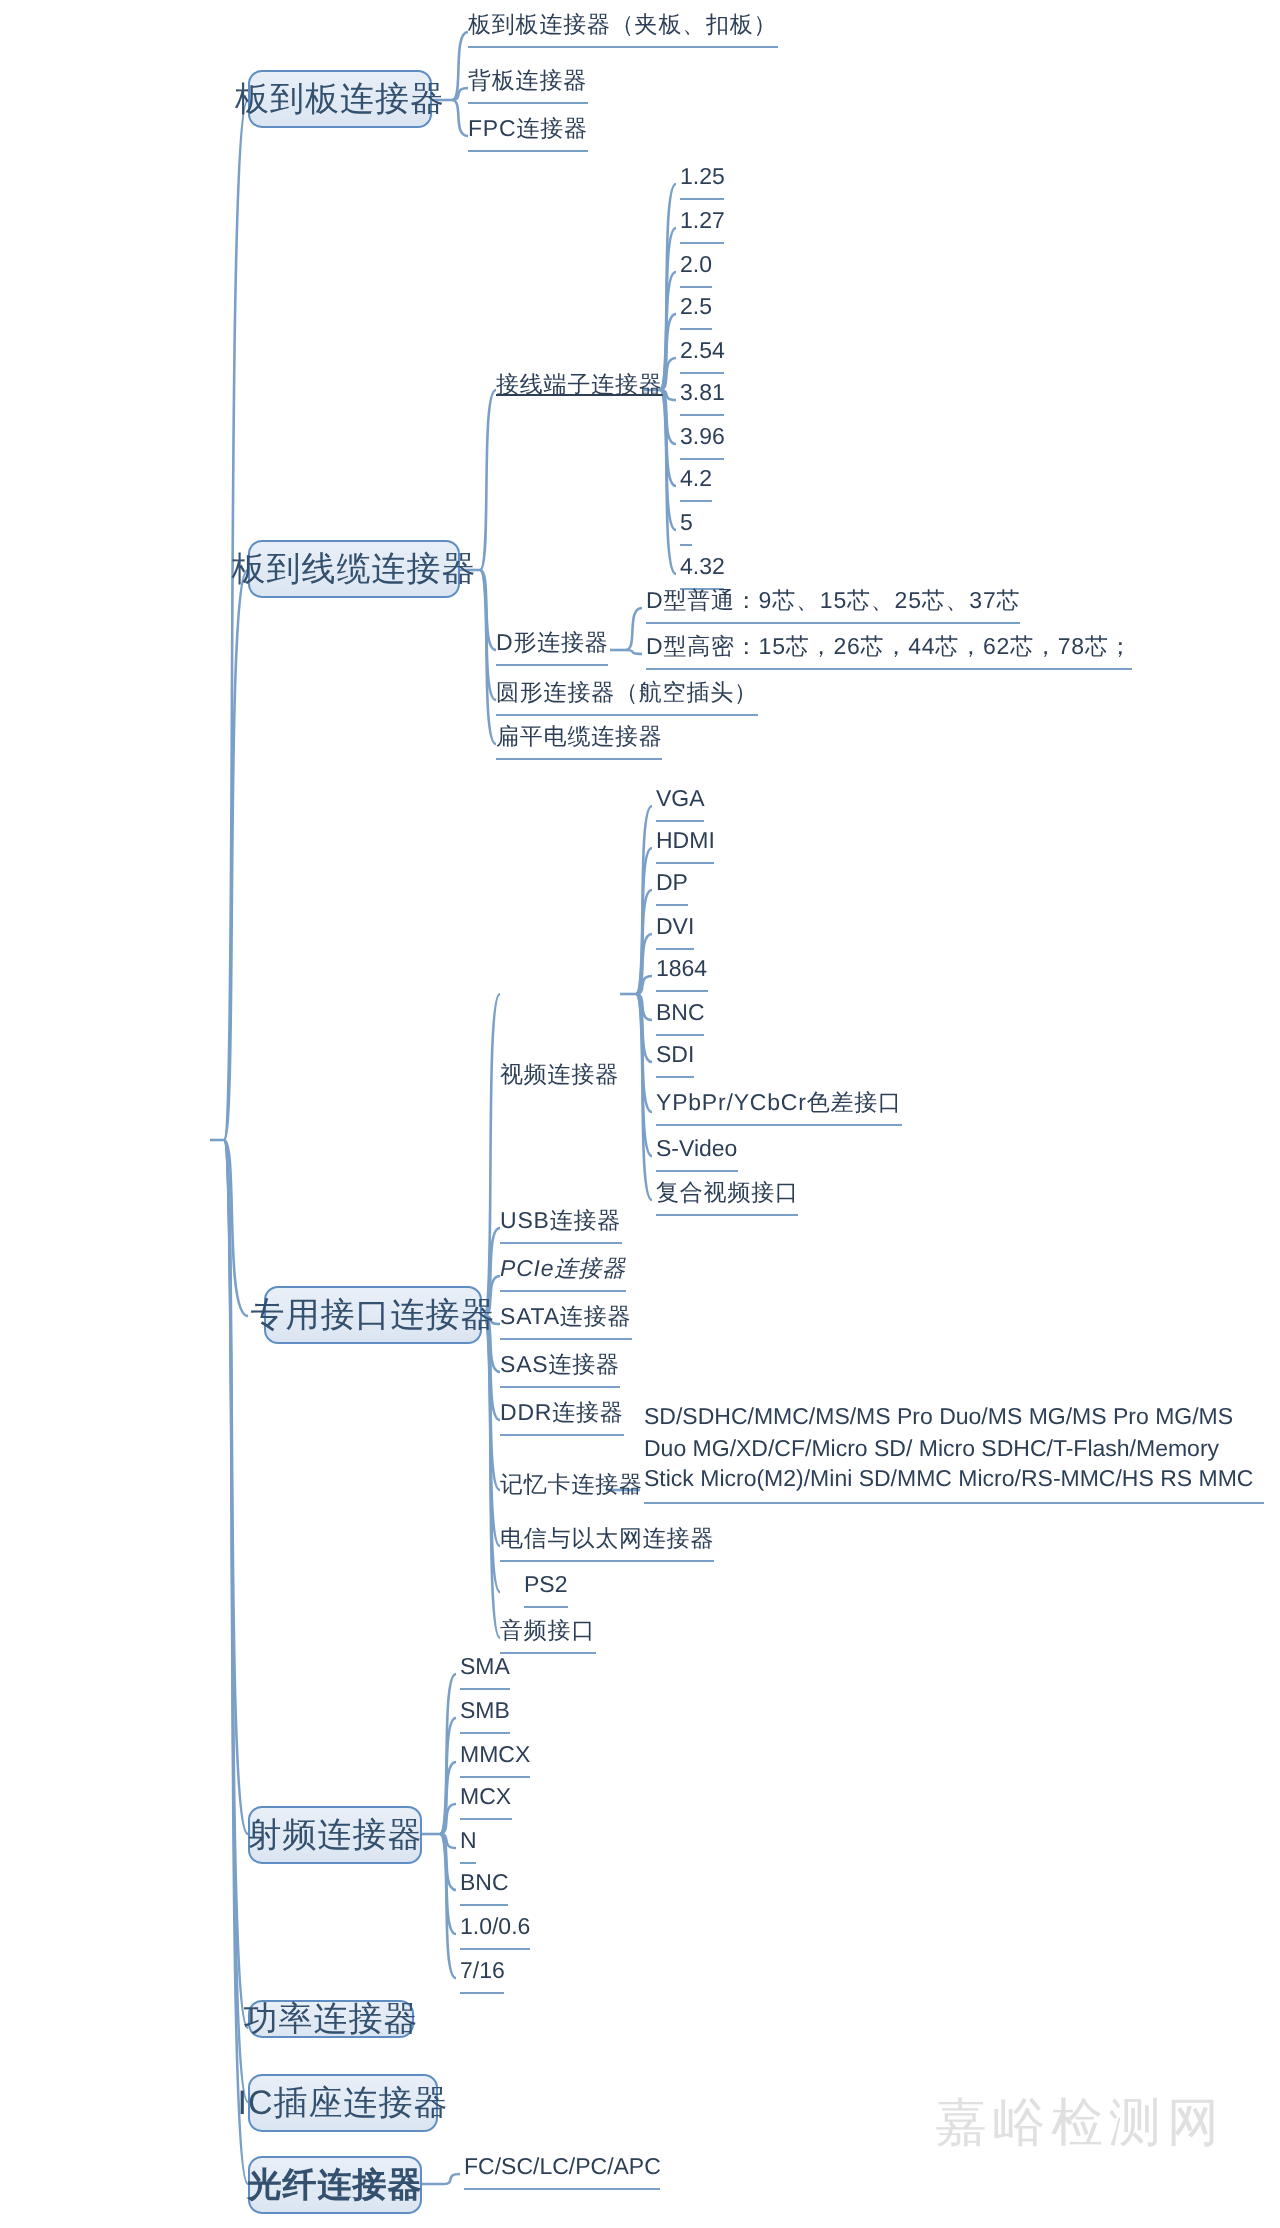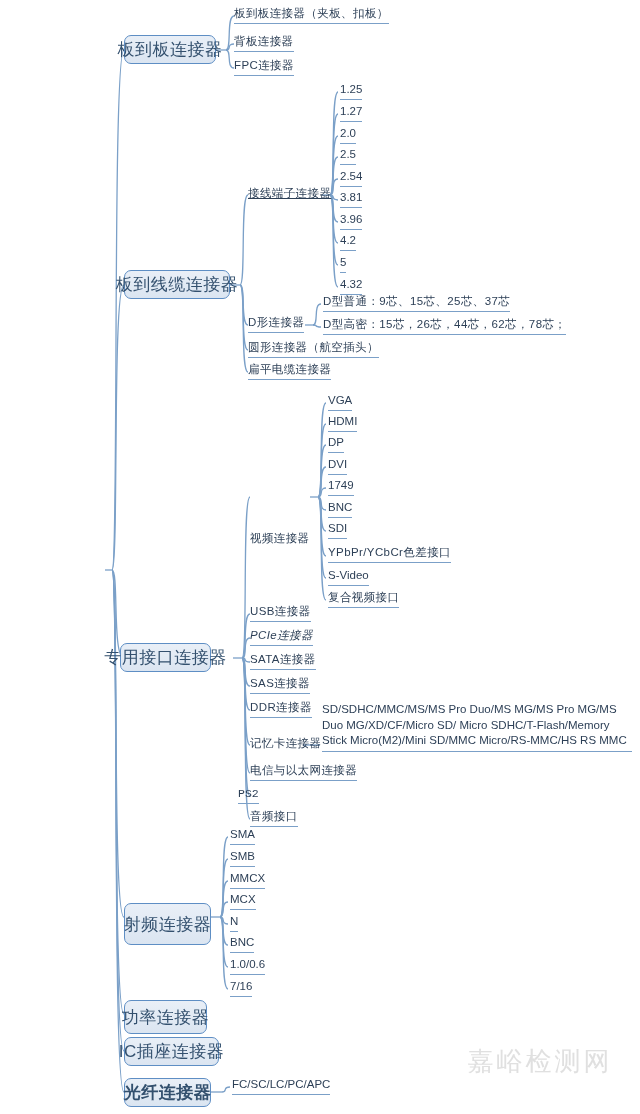--- a/index.html
+++ b/index.html
@@ -176,29 +176,29 @@
 
 
   <div class="node-box lvl1" style="left:124px; top:35px; width:92px; height:29px;">
     <span>板到板连接器</span>
   </div>
 
   <div class="node-box lvl1" style="left:124px; top:270px; width:106px; height:29px;">
     <span>板到线缆连接器</span>
   </div>
 
-  <div class="node-box lvl1" style="left:120px; top:643px; width:91px; height:29px;">
+  <div class="node-box lvl1" style="left:132px; top:643px; width:109px; height:29px;">
     <span>专用接口连接器</span>
   </div>
 
-  <div class="node-box lvl1" style="left:124px; top:903px; width:87px; height:42px;">
+  <div class="node-box lvl1" style="left:124px; top:903px; width:87px; height:29px;">
     <span>射频连接器</span>
   </div>
 
-  <div class="node-box lvl1" style="left:124px; top:1000px; width:83px; height:34px;">
+  <div class="node-box lvl1" style="left:124px; top:1000px; width:83px; height:19px;">
     <span>功率连接器</span>
   </div>
 
   <div class="node-box lvl1" style="left:124px; top:1037px; width:95px; height:29px;">
     <span>IC插座连接器</span>
   </div>
 
   <div class="node-box lvl1" style="left:124px; top:1078px; width:87px; height:29px;font-weight:bold;">
     <span>光纤连接器</span>
   </div>
@@ -264,35 +264,35 @@
   <div class="leaf underline cn" style="left:250px; top:652px;">
     <span>SATA连接器</span></div>
   <div class="leaf underline cn" style="left:250px; top:676px;">
     <span>SAS连接器</span></div>
   <div class="leaf underline cn" style="left:250px; top:700px;">
     <span>DDR连接器</span></div>
   <div class="leaf cn" style="left:250px; top:736px;">
     <span>记忆卡连接器</span></div>
   <div class="leaf underline cn" style="left:250px; top:763px;">
     <span>电信与以太网连接器</span></div>
-  <div class="leaf underline" style="left:238px; top:786px;font-family:Liberation Mono, monospace;">
+  <div class="leaf underline" style="left:262px; top:786px;">
     <span>PS2</span></div>
   <div class="leaf underline cn" style="left:250px; top:809px;">
     <span>音频接口</span></div>
 
   <div class="leaf underline" style="left:328px; top:393px;">
     <span>VGA</span></div>
   <div class="leaf underline" style="left:328px; top:414px;">
     <span>HDMI</span></div>
   <div class="leaf underline" style="left:328px; top:435px;">
     <span>DP</span></div>
   <div class="leaf underline" style="left:328px; top:457px;">
     <span>DVI</span></div>
   <div class="leaf underline" style="left:328px; top:478px;">
-    <span>1749</span></div>
+    <span>1864</span></div>
   <div class="leaf underline" style="left:328px; top:500px;">
     <span>BNC</span></div>
   <div class="leaf underline" style="left:328px; top:521px;">
     <span>SDI</span></div>
   <div class="leaf underline cn" style="left:328px; top:545px;">
     <span>YPbPr/YCbCr色差接口</span></div>
   <div class="leaf underline" style="left:328px; top:568px;">
     <span>S-Video</span></div>
   <div class="leaf underline cn" style="left:328px; top:590px;">
     <span>复合视频接口</span></div>

